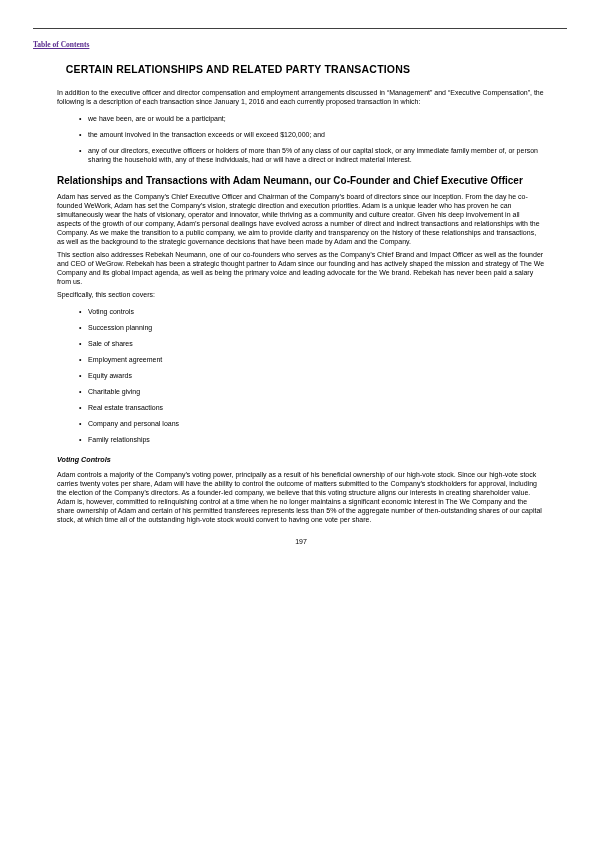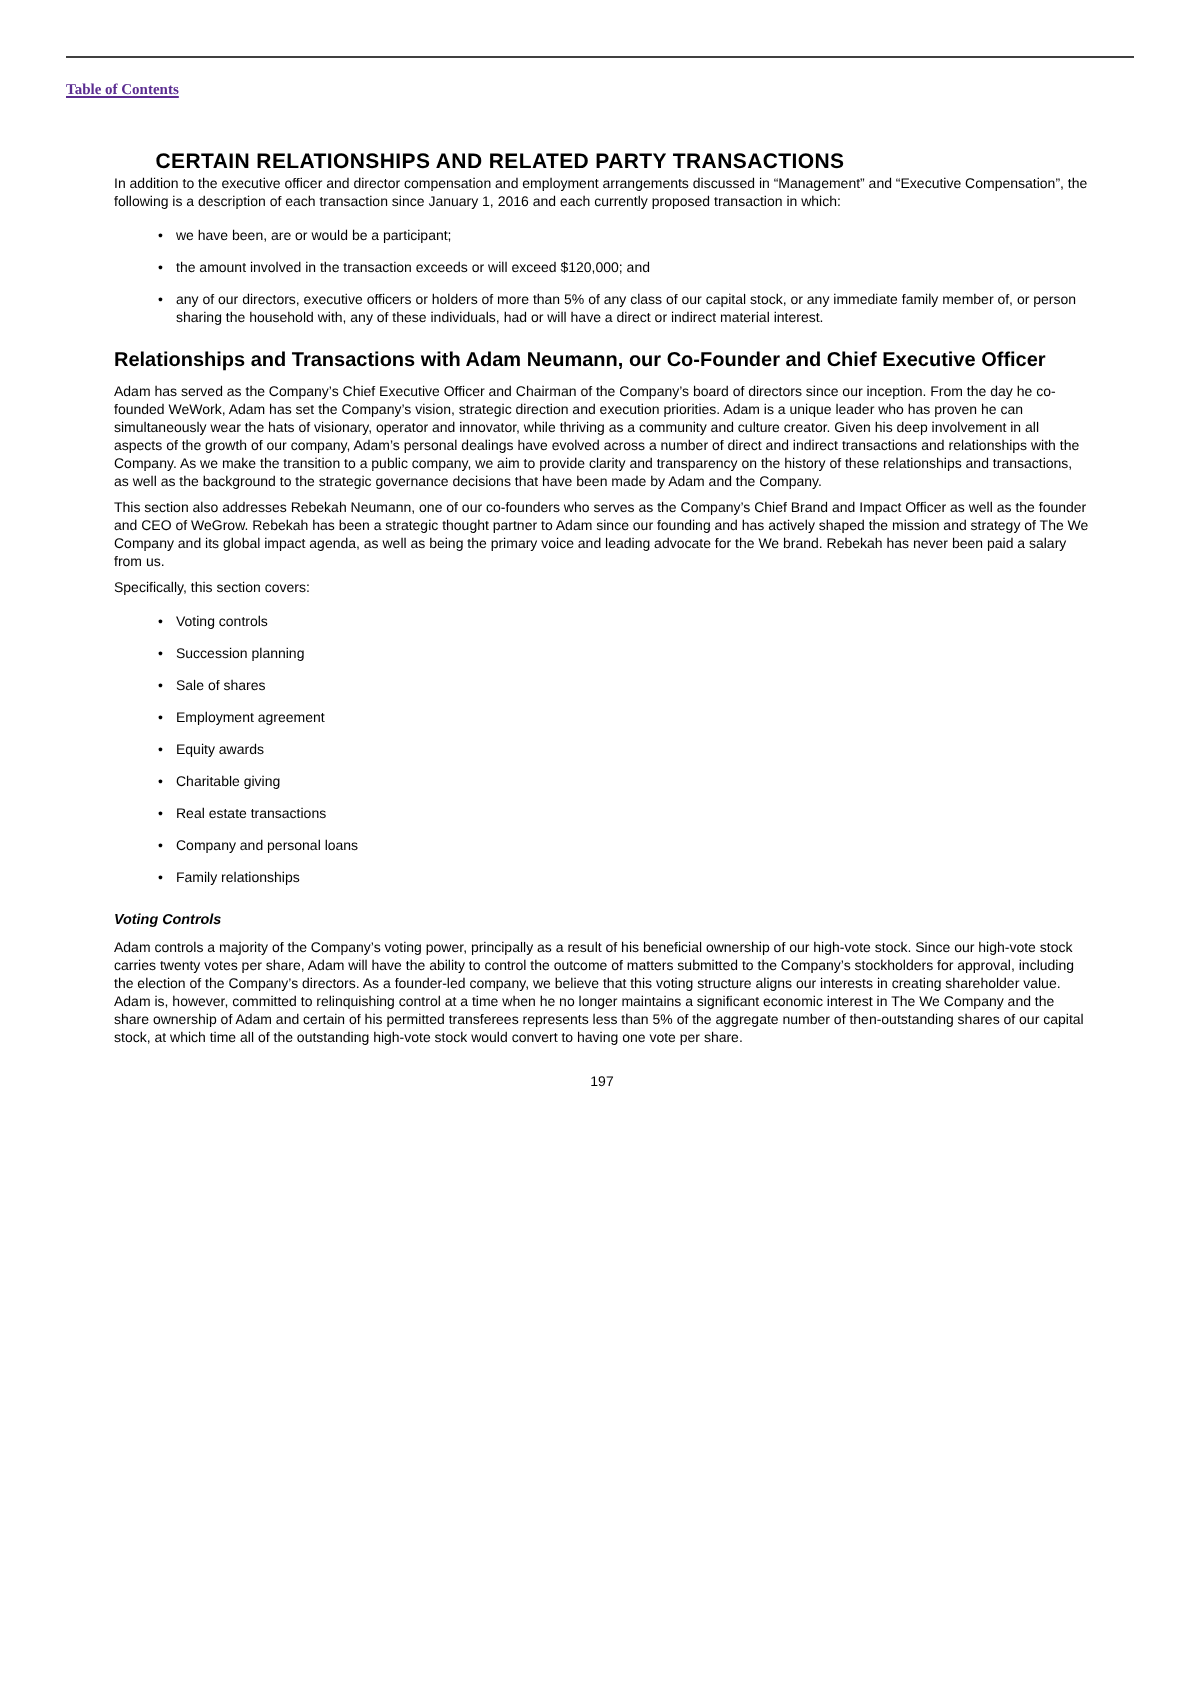--- a/index.html
+++ b/index.html
@@ -31,21 +31,21 @@
     font-size: 7.5px;
     color: #5b2d90;
     text-decoration: underline;
     cursor: pointer;
   }
   .title {
     position: absolute;
     top: 63px;
     left: 0;
     width: 476px;
-    margin: 12px;
+    margin: 0;
     text-align: center;
     font-size: 10.5px;
     font-weight: bold;
     letter-spacing: 0.2px;
   }
   .content {
     position: absolute;
     top: 88px;
     left: 57px;
     width: 488px;

